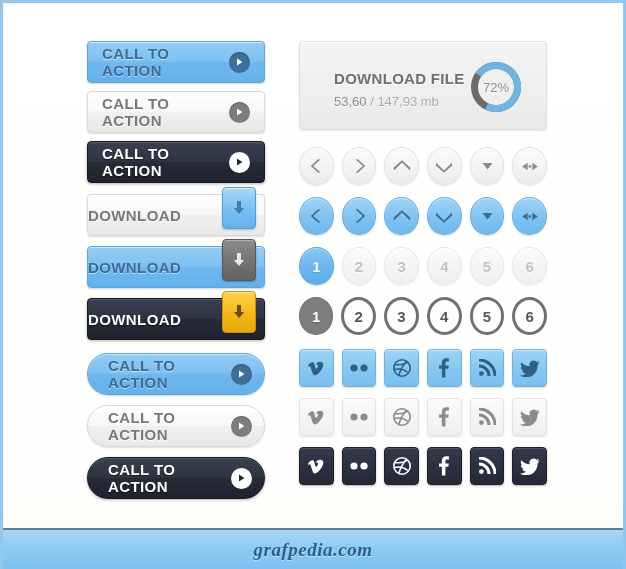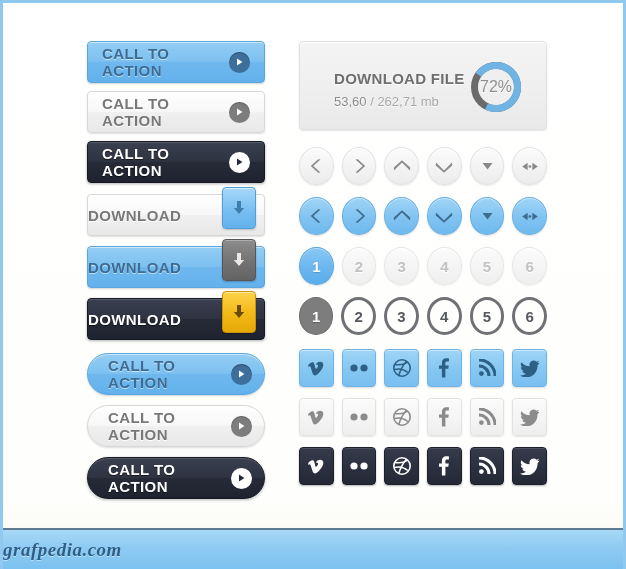--- a/index.html
+++ b/index.html
@@ -109,21 +109,21 @@
   }
   .panel-sub{
     position:absolute;left:34px;top:52px;
     font-size:13px;color:#a8a8a8;text-shadow:0 1px 0 #fff;
   }
   .panel-sub .done{color:#8c8c8c;}
   .ring-wrap{position:absolute;right:23px;top:18px;width:54px;height:54px;}
   .ring-wrap svg{display:block;}
   .ring-pct{
     position:absolute;inset:0;display:flex;align-items:center;justify-content:center;
-    font-size:16px;color:#8f8f8f;text-shadow:0 1px 0 #fff;
+    font-size:13px;color:#8f8f8f;text-shadow:0 1px 0 #fff;
   }
 
   
   .circ-row{display:flex;gap:8px;margin-bottom:12px;}
   .circ{
     width:38px;height:38px;border-radius:50%;
     display:flex;align-items:center;justify-content:center;
     box-sizing:border-box;
   }
   .circ svg{display:block;}
@@ -188,21 +188,21 @@
     background:linear-gradient(180deg,#363b4b 0%,#2b3040 55%,#252936 100%);
     border:1px solid #1b1f2a;
     box-shadow:inset 0 1px 0 rgba(255,255,255,.12),0 1px 2px rgba(0,0,0,.3);
   }
 
   
   .footer{
     position:absolute;left:0;right:0;bottom:0;height:39px;
     background:linear-gradient(180deg,#a8d8f6 0%,#8ecbf3 45%,#7cc2f0 100%);
     border-top:2px solid #5d7b92;
-    display:flex;align-items:center;
+    display:flex;align-items:center;justify-content:center;
   }
   .footer-text{
     font-family:"Liberation Serif",serif;
     font-style:italic;font-weight:bold;font-size:19px;
     color:#2d5f86;
     text-shadow:0 1px 0 rgba(255,255,255,.45);
     letter-spacing:.5px;
   }
 </style>
 </head>
@@ -305,21 +305,21 @@
       </span>
     </div>
 
   </div>
 
   <div class="col-right">
 
     <div class="panel">
       <div class="panel-title">DOWNLOAD FILE</div>
       <div class="panel-sub">
-        <span class="done">53,60</span><span> / </span><span>262,71 mb</span>
+        <span class="done">53,60</span><span> / </span><span>147,93 mb</span>
       </div>
       <div class="ring-wrap">
         <svg width="54" height="54" viewBox="0 0 54 54">
           <circle cx="27" cy="27" r="21.5" fill="none" stroke="#6b6b6b" stroke-width="7"></circle>
           <circle id="ring-arc" cx="27" cy="27" r="21.5" fill="none" stroke="#6fb4e5" stroke-width="7" stroke-dasharray="97.26 37.82" transform="rotate(215 27 27)"></circle>
           <circle cx="27" cy="27" r="17.5" fill="#efefef"></circle>
         </svg>
         <div class="ring-pct">72%</div>
       </div>
     </div>

